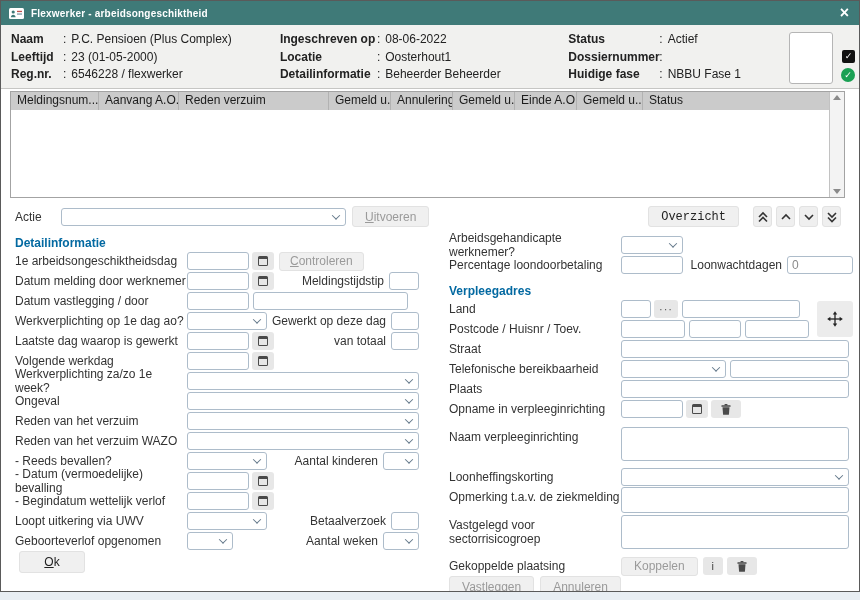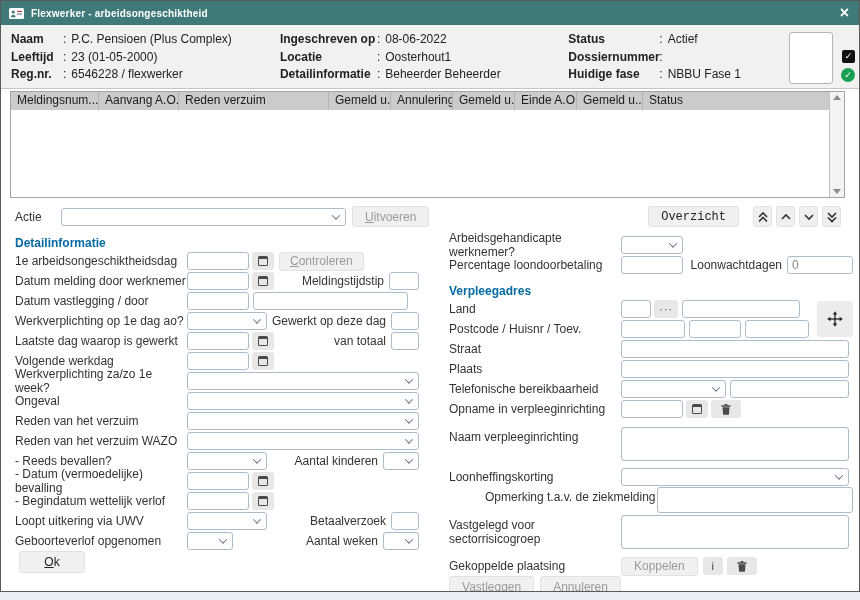--- a/index.html
+++ b/index.html
@@ -387,30 +387,30 @@
         <input class="inp w52 gap4" style="">
         <input class="inp w64 gap4" style="">
       </div>
 
       <div class="frow">
         <span class="flabel">Straat</span>
         <input class="inp w228" style="">
       </div>
 
       <div class="frow">
+        <span class="flabel">Telefonische bereikbaarheid</span>
+        <div class="select w105">
+            <span class="dd-arr"></span>
+          </div>
+        <input class="inp w119 gap4" style="">
+      </div>
+
+      <div class="frow">
         <span class="flabel">Plaats</span>
         <input class="inp w228" style="">
-      </div>
-
-      <div class="frow">
-        <span class="flabel">Telefonische bereikbaarheid</span>
-        <div class="select w105">
-            <span class="dd-arr"></span>
-          </div>
-        <input class="inp w119 gap4" style="">
       </div>
 
       <div class="frow">
         <span class="flabel">Opname in verpleeginrichting</span>
         <input class="inp w62" style="">
         <span class="icon-btn">
             <i class="cal-glyph"></i>
           </span>
         <span class="icon-btn wide">
             <svg width="12" height="13">
@@ -427,21 +427,21 @@
       </div>
 
       <div class="frow" style="margin-top:4px;">
         <span class="flabel">Loonheffingskorting</span>
         <div class="select w228">
             <span class="dd-arr"></span>
           </div>
       </div>
 
       <div class="frow top">
-        <span class="flabel" style="padding-top:3px;margin-left:36px;">Opmerking t.a.v. de ziekmelding</span>
+        <span class="flabel" style="padding-top:3px;">Opmerking t.a.v. de ziekmelding</span>
         <textarea class="ta w228" style="height: 26px;"></textarea>
       </div>
 
       <div class="frow top">
         <span class="flabel" style="padding-top:3px;">Vastgelegd voor sectorrisicogroep</span>
         <textarea class="ta w228" style="height: 34px;"></textarea>
       </div>
 
       <div class="frow" style="margin-top:5px;">
         <span class="flabel">Gekoppelde plaatsing</span>

